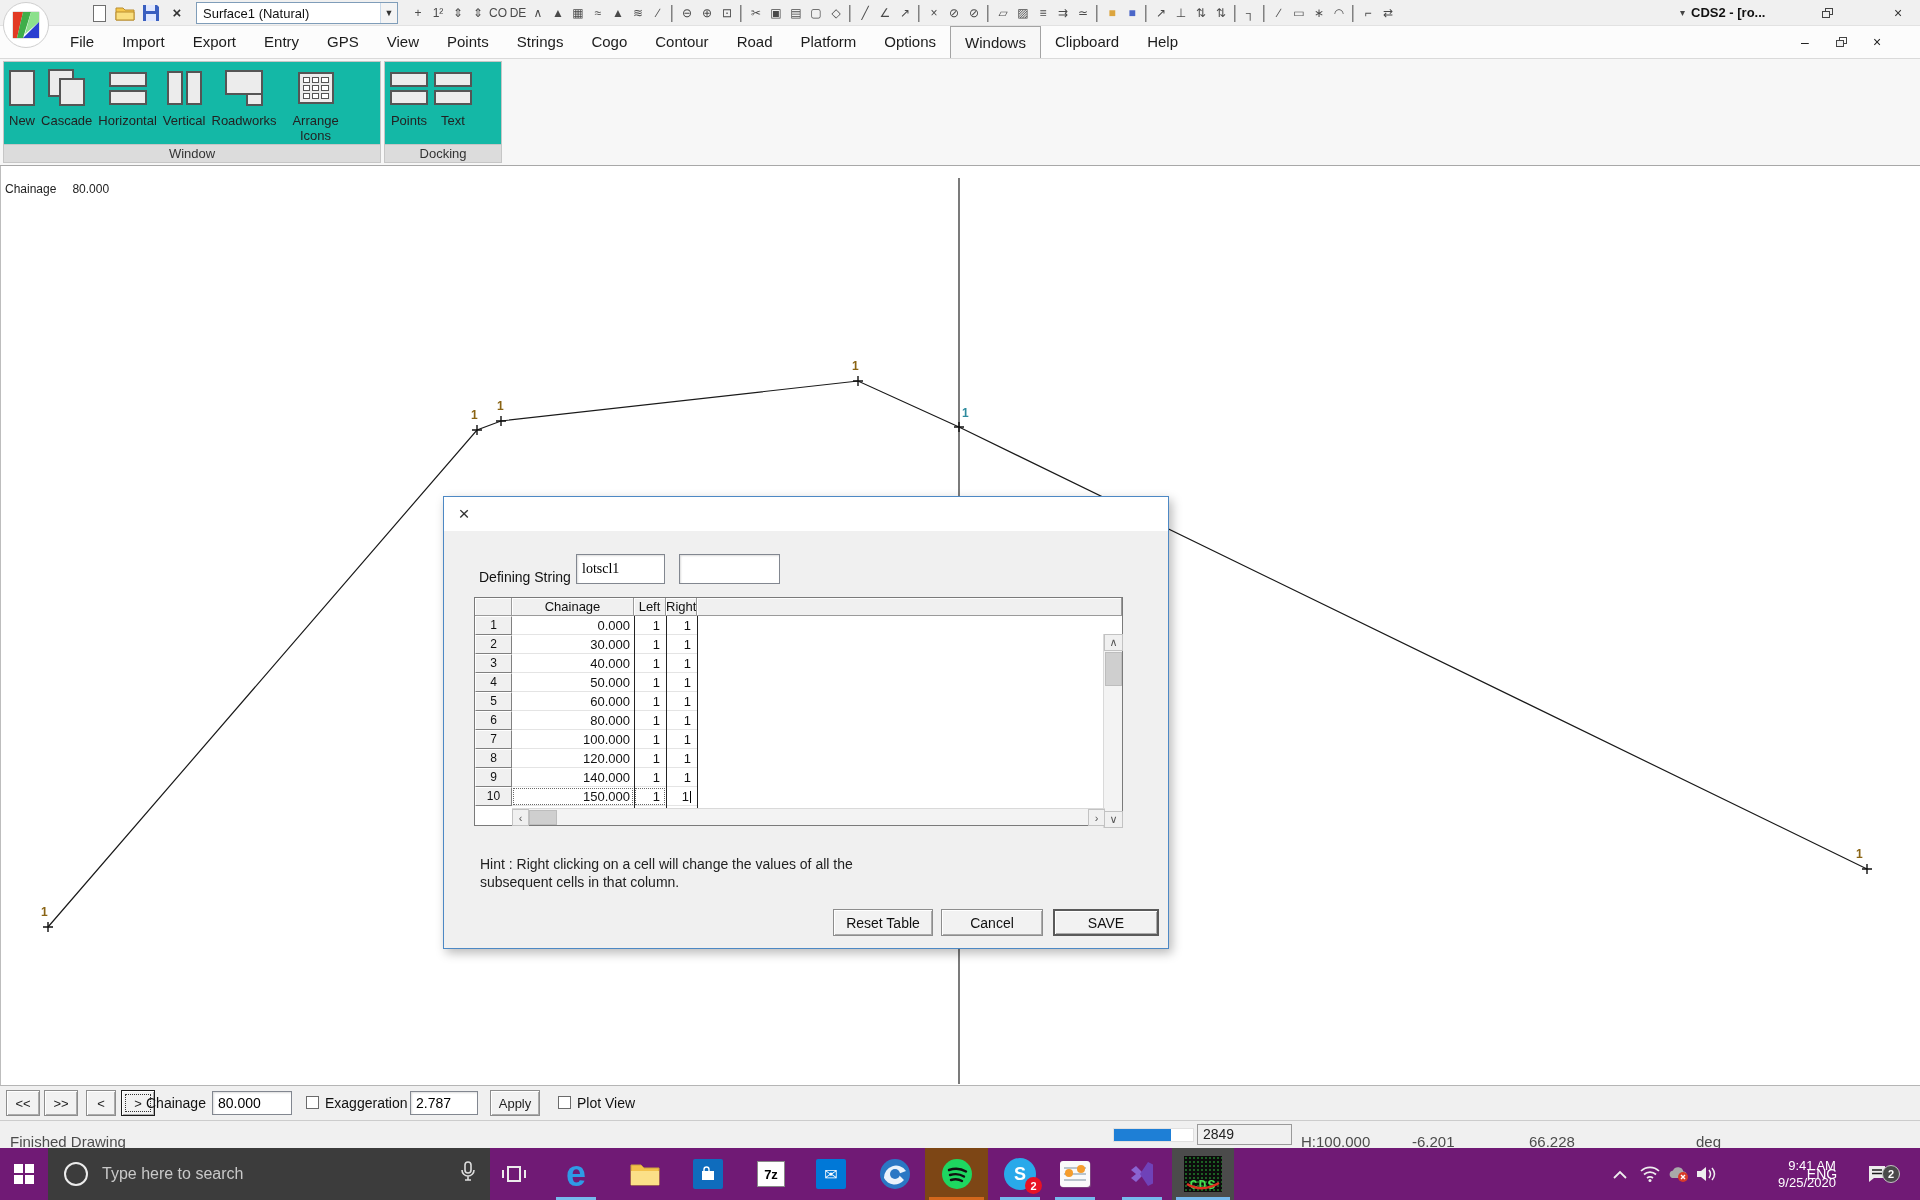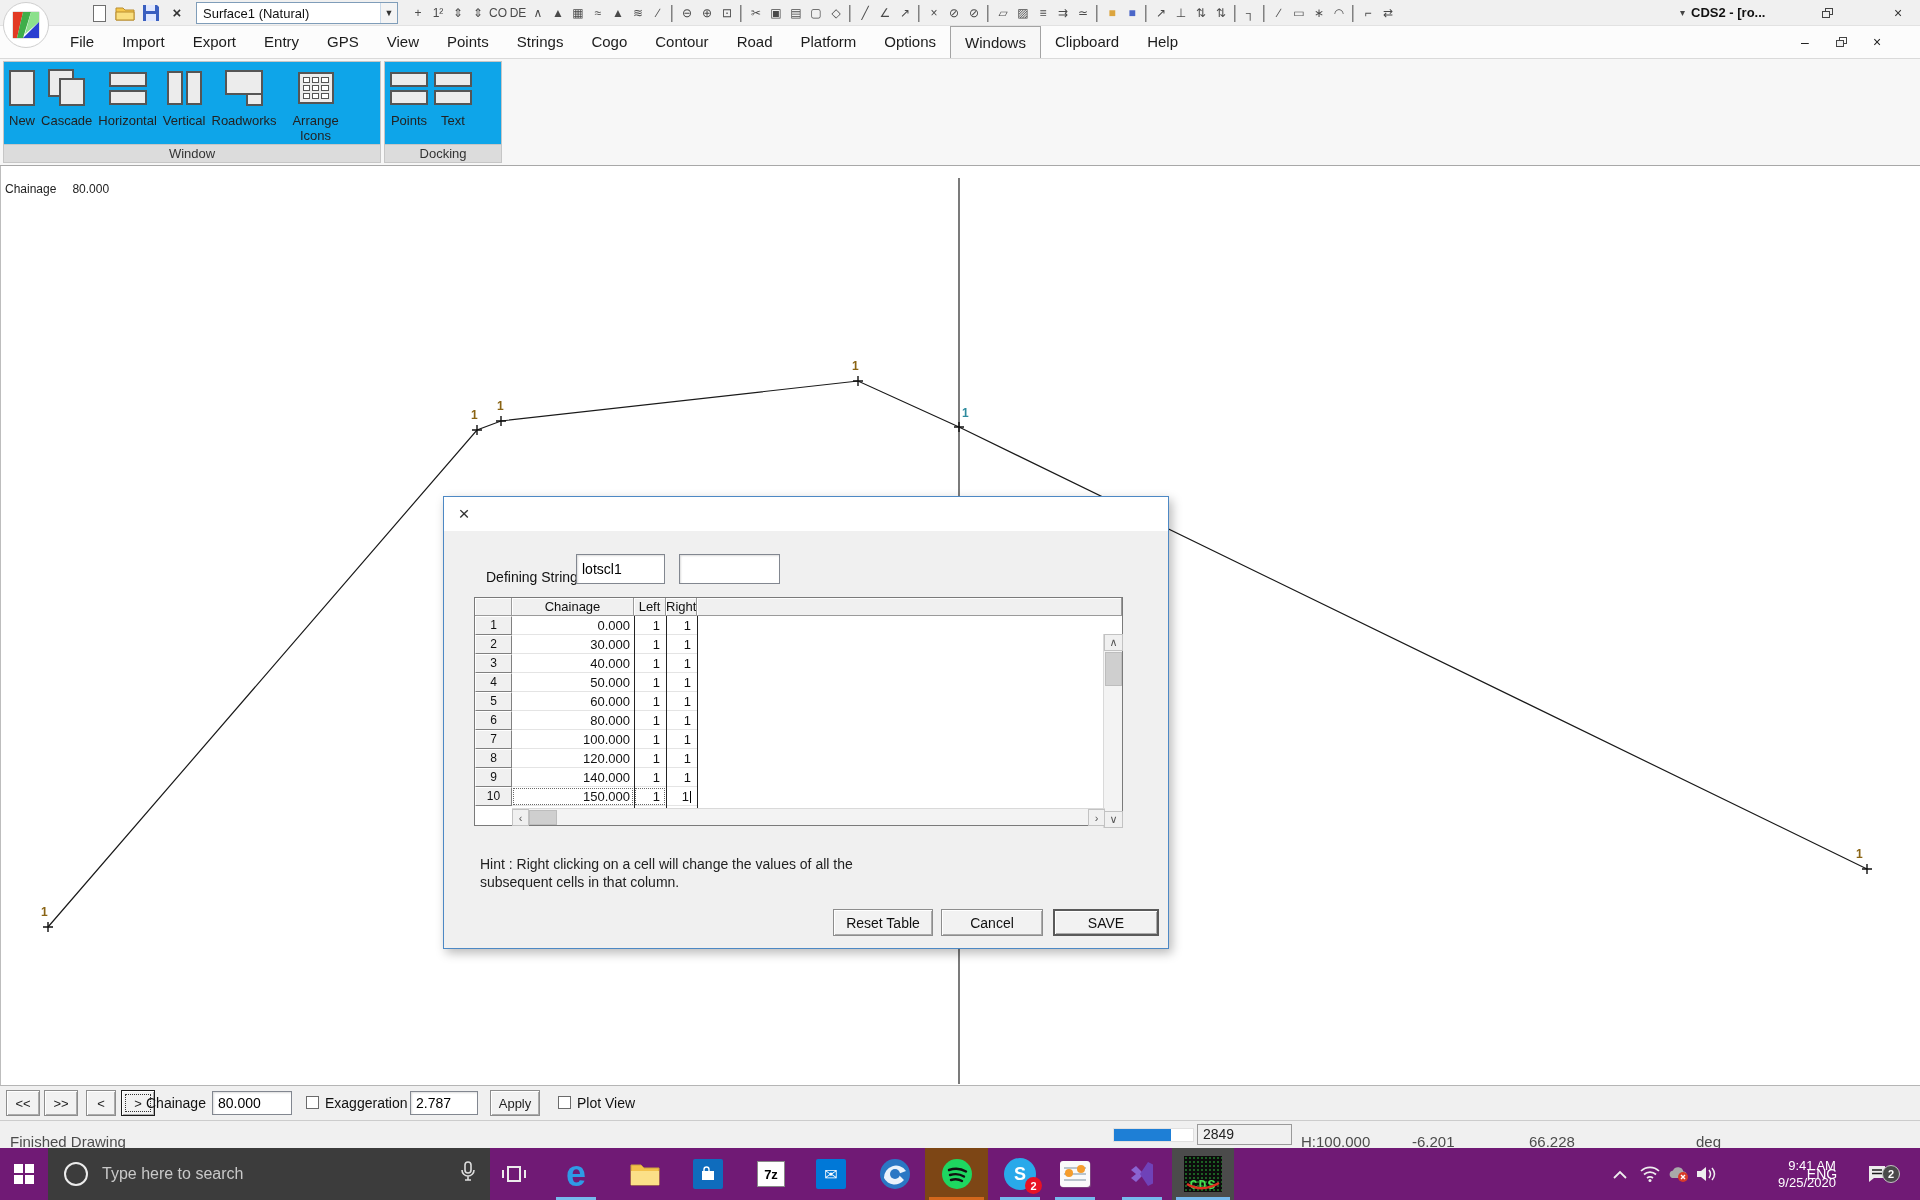--- a/index.html
+++ b/index.html
@@ -28,21 +28,21 @@
   .restore-sq b:last-child{left:0;bottom:0;background:#f0f0f0}
 
   
   .menubar{position:absolute;left:0;top:26px;width:1920px;height:33px;background:#fcfcfc;border-bottom:1px solid #dadada;padding-left:56px;display:flex;align-items:stretch}
   .menu-item{padding:0 14px;line-height:31px;font-size:15px;color:#1c1c1c;cursor:default}
   .menu-item.active{border:1px solid #a3a3a3;border-bottom:none;background:#f7f7f7}
   .mwb{position:absolute;top:4px;width:30px;height:24px;display:flex;align-items:center;justify-content:center;color:#222;font-size:14px}
 
   
   .ribbon{position:absolute;left:0;top:59px;width:1920px;height:107px;background:#f7f7f7;border-bottom:1px solid #a8a8a8}
-  .rgroup{position:absolute;top:2px;height:102px;border:1px solid #c6c6c6;background:#0ea5e9}
+  .rgroup{position:absolute;top:2px;height:102px;border:1px solid #c6c6c6;background:#14b8a6}
   .rgroup .glabel{position:absolute;left:0;bottom:0;width:100%;height:18px;background:#dcdcdc;border-top:1px solid #c6c6c6;text-align:center;font-size:13px;color:#333;line-height:17px}
   .gitems{display:flex;align-items:flex-start;padding:3px 2px 0 2px}
   .rb{display:flex;flex-direction:column;align-items:center;padding:1px 3px;cursor:default}
   .rb .lab{font-size:13px;color:#222;margin-top:3px;text-align:center;line-height:15px}
   .rb .icw{height:44px;display:flex;align-items:center;justify-content:center}
   .i-new{width:26px;height:36px;border:2px solid #555;background:#ececec}
   .i-cascade{position:relative;width:38px;height:38px}
   .i-cascade b{position:absolute;border:2px solid #555;background:#ececec;width:26px;height:28px}
   .i-cascade b:first-child{left:0;top:0}
   .i-cascade b:last-child{left:11px;top:9px}
@@ -59,22 +59,22 @@
   
   .canvas{position:absolute;left:0;top:166px;width:1920px;height:919px;background:#fff;border-left:1px solid #bdbdbd}
   .chainlab{position:absolute;left:4px;top:16px;font-size:12px;color:#222;display:flex;gap:16px}
   #draw{position:absolute;left:0;top:0}
 
   
   .dialog{position:absolute;left:443px;top:496px;width:726px;height:453px;background:#f0f0f0;border:1px solid #4d88c4;box-shadow:3px 4px 10px rgba(0,0,0,.28);z-index:30}
   .dlg-title{height:34px;background:#fff;display:flex;align-items:center}
   .dlg-title .t{font-size:15px;color:#111;padding-left:22px;flex:1}
   .dlg-close{width:40px;text-align:center;font-size:19px;color:#333;cursor:default}
-  .dlg-label{position:absolute;left:42px;top:72px;font-size:14px;color:#111}
-  .dlg-input{position:absolute;top:57px;height:30px;background:#fff;border:1px solid #828790;box-shadow:inset 1px 1px 2px rgba(0,0,0,.14);font-size:14px;padding-left:5px;font-family:Liberation Sans, sans-serif}
+  .dlg-label{position:absolute;left:35px;top:72px;font-size:14px;color:#111}
+  .dlg-input{position:absolute;top:57px;height:30px;background:#fff;border:1px solid #828790;box-shadow:inset 1px 1px 2px rgba(0,0,0,.14);font-size:14px;padding-left:5px;font-family:Liberation Serif, serif}
   .tur{position:absolute;left:30px;top:100px;width:649px;height:229px;border:1px solid #7a7a7a;background:#fff}
   .tur-head{display:flex;height:18px}
   .tur-hc{background:#f0f0f0;border-right:1px solid #9a9a9a;border-bottom:1px solid #9a9a9a;box-shadow:inset 1px 1px 0 #fff;font-size:13px;color:#111;text-align:center;line-height:17px;overflow:hidden;white-space:nowrap}
   .tur-body{position:relative;height:194px}
   .tur-row{display:flex;height:19px;font-size:13px;color:#111}
   .tur-c{line-height:19px;border-bottom:1px solid #e4e4e4}
   .tur-n{width:37px;background:#f0f0f0;border:1px solid;border-color:#fff #808080 #808080 #fff;text-align:center;font-size:12px;line-height:16px}
   .tur-ch{width:122px;text-align:right;padding-right:4px}
   .tur-l{width:32px;text-align:right;padding-right:6px}
   .tur-r{width:31px;text-align:right;padding-right:6px}

